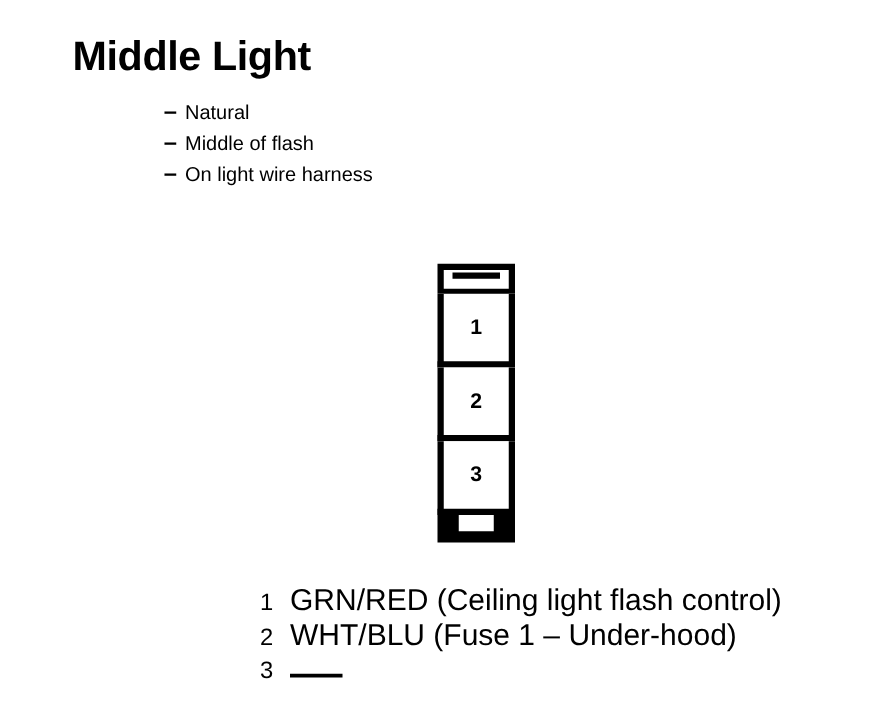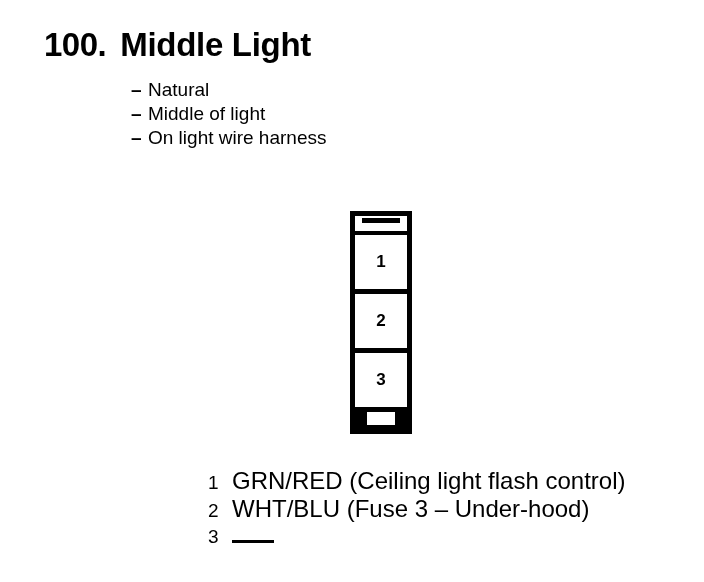--- a/index.html
+++ b/index.html
@@ -51,21 +51,21 @@
     line-height: 24px;
     white-space: nowrap;
   }
   .spec-dash {
     width: 17px;
     flex: 0 0 17px;
     font-size: 19px;
     font-weight: bold;
   }
   .spec-label {
-    font-size: 19px;
+    font-size: 16px;
   }
 
   
   .connector {
     position: absolute;
     left: 350px;
     top: 211px;
     width: 62px;
   }
   .conn-top {
@@ -139,34 +139,33 @@
     width: 42px;
     height: 3px;
     background: #000;
     vertical-align: 4px;
   }
 </style>
 </head>
 <body>
 
 <div class="title-row">
-  <span class="title-number">100.</span>
   <span class="title-text">Middle Light</span>
 </div>
 
 <div class="spec-list">
 
   <div class="spec-item">
     <span class="spec-dash">–</span>
     <span class="spec-label">Natural</span>
   </div>
 
   <div class="spec-item">
     <span class="spec-dash">–</span>
-    <span class="spec-label">Middle of light</span>
+    <span class="spec-label">Middle of flash</span>
   </div>
 
   <div class="spec-item">
     <span class="spec-dash">–</span>
     <span class="spec-label">On light wire harness</span>
   </div>
 
 </div>
 
 <div class="connector">
@@ -195,21 +194,21 @@
 
 <div class="legend">
 
   <div class="legend-row">
     <span class="legend-pin">1</span>
     <span class="legend-desc">GRN/RED (Ceiling light flash control)</span>
   </div>
 
   <div class="legend-row">
     <span class="legend-pin">2</span>
-    <span class="legend-desc">WHT/BLU (Fuse 3 – Under-hood)</span>
+    <span class="legend-desc">WHT/BLU (Fuse 1 – Under-hood)</span>
   </div>
 
   <div class="legend-row">
     <span class="legend-pin">3</span>
     <span class="legend-empty-dash"></span>
   </div>
 
 </div>
 
 </body></html>

